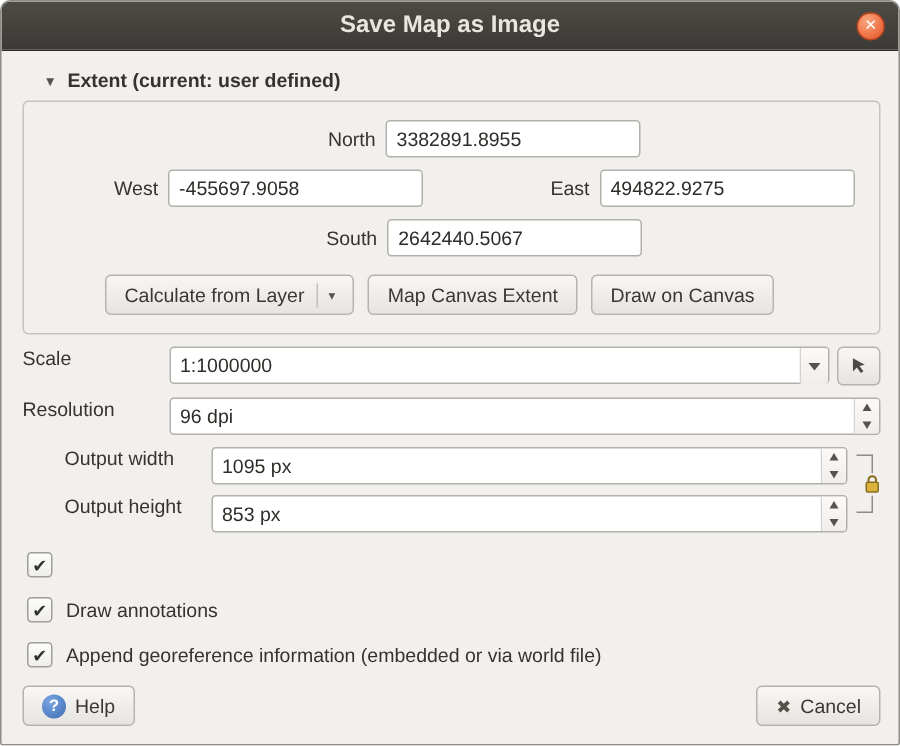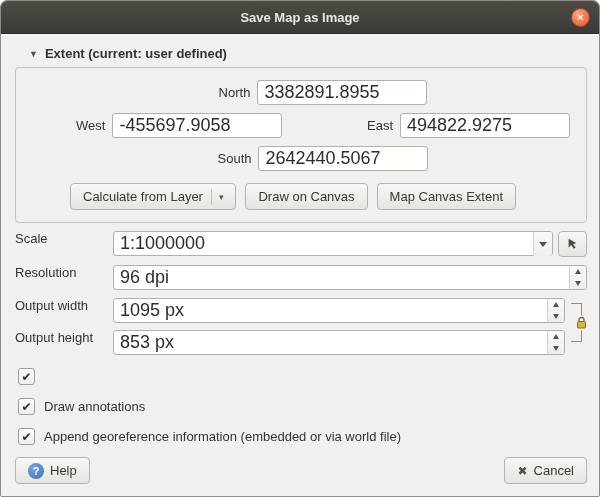--- a/index.html
+++ b/index.html
@@ -19,21 +19,21 @@
     overflow: hidden;
   }
   
   .titlebar {
     height: 33px; flex: none;
     background: linear-gradient(#4d4b45, #3c3a36);
     border-bottom: 1px solid #2c2b27;
     position: relative;
     display: flex; align-items: center; justify-content: center;
   }
-  .titlebar .title { color: #e8e6e1; font-weight: bold; font-size: 13px; }
+  .titlebar .title { color: #e8e6e1; font-weight: bold; font-size: 16px; }
   .close-btn {
     position: absolute; right: 9px; top: 7px;
     width: 19px; height: 19px; border-radius: 50%;
     background: radial-gradient(circle at 35% 30%, #f9a67f, #ef7347 60%, #d9562b);
     border: 1px solid #b4431f;
     color: #fff; font-size: 10px; line-height: 1;
     display: flex; align-items: center; justify-content: center;
     cursor: pointer;
   }
   
@@ -53,21 +53,21 @@
   }
   .ext-row { display: flex; align-items: center; }
   .ext-row.center { justify-content: center; gap: 7px; }
   .ext-row + .ext-row { margin-top: 8px; }
   .ext-label { color: #36332e; margin-left: 44px; }
   .ext-we { padding: 0 6px; }
   .ext-we .ext-label { margin-right: 7px; }
   .spacer { flex: 1; }
   input.text-field {
     height: 25px; border: 1px solid #b3b0aa; border-radius: 3px;
-    background: #ffffff; padding: 0 6px; font-size: 18px;
+    background: #ffffff; padding: 0 6px; font-size: 13px;
     font-family: "Liberation Sans", "DejaVu Sans", sans-serif;
     color: #2f2d29; outline: none; width: 100%;
   }
   .ext-input { width: 170px !important; flex: none; }
   .ext-btn-row { margin-top: 12px; display: flex; gap: 9px; margin-left: 44px; }
   
   .btn {
     display: inline-flex; align-items: center; justify-content: center; gap: 6px;
     height: 27px; padding: 0 12px;
     border: 1px solid #b6b3ae; border-radius: 4px;
@@ -98,21 +98,21 @@
   }
   .spin-up, .spin-down { flex: 1; display: flex; align-items: center; justify-content: center; cursor: pointer; }
   .spin-up .tri-up, .spin-down .tri-down { border-left-width: 3.5px; border-right-width: 3.5px; }
   .tool-btn {
     width: 29px; height: 26px; margin-left: 5px; flex: none;
     border: 1px solid #b6b3ae; border-radius: 4px;
     background: linear-gradient(#f8f7f5, #e6e4e0);
     display: flex; align-items: center; justify-content: center; cursor: pointer;
   }
   
-  .linked-rows { position: relative; padding-right: 22px; }
+  .linked-rows { position: relative; padding-right: 22px; margin-left: 28px; }
   .link-bracket {
     position: absolute; right: 5px; top: 13px; bottom: 13px; width: 11px;
     border: 1px solid #8f8c86; border-left: none;
   }
   .lock-icon {
     position: absolute; right: 0; top: 50%; transform: translateY(-50%);
     background: #f1f0ee; padding: 1px 0; line-height: 0;
   }
   
   .check-row { display: flex; align-items: center; gap: 9px; margin-top: 13px; margin-left: 3px; cursor: pointer; }
@@ -176,24 +176,24 @@
         <span class="ext-label">South</span>
         <input class="text-field ext-input" value="2642440.5067" style="">
       </div>
 
       <div class="ext-btn-row">
         <button class="btn">
           <span>Calculate from Layer</span>
           <span class="menu-arrow">▾</span>
         </button>
         <button class="btn">
-          <span>Draw on Canvas</span>
+          <span>Map Canvas Extent</span>
         </button>
         <button class="btn">
-          <span>Map Canvas Extent</span>
+          <span>Draw on Canvas</span>
         </button>
       </div>
 
     </div>
 
     <div class="form-row">
       <span class="row-label">Scale</span>
       <div class="field-wrap">
         <input class="text-field" style="padding-right: 24px;" value="1:1000000">
         <span class="combo-arrow-box">

